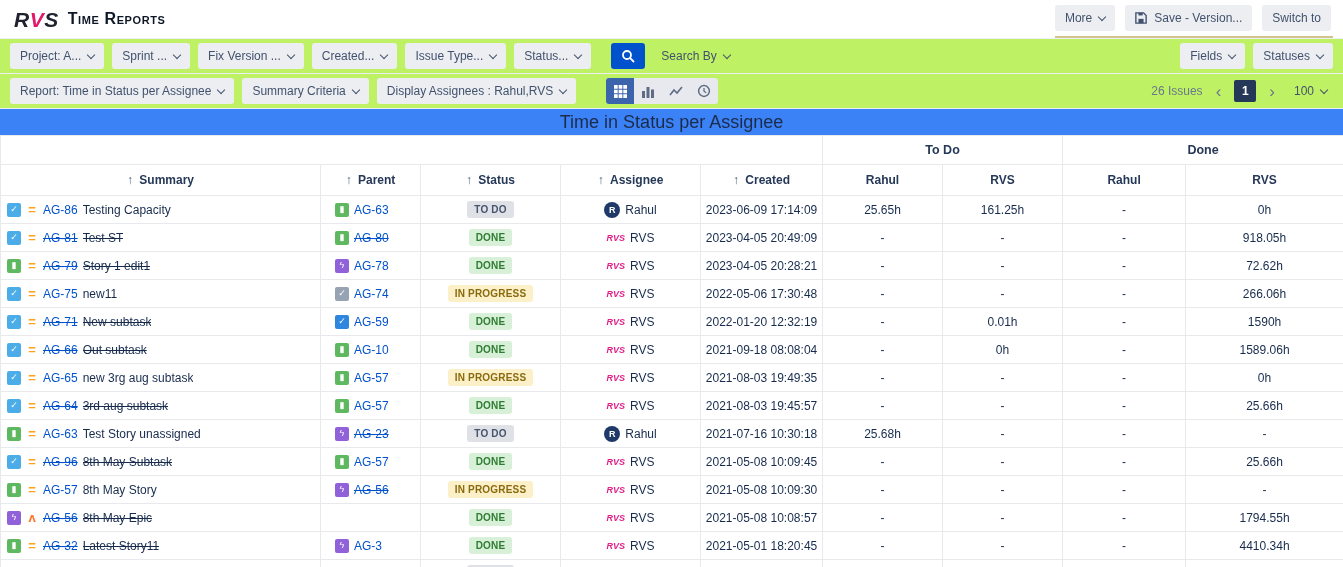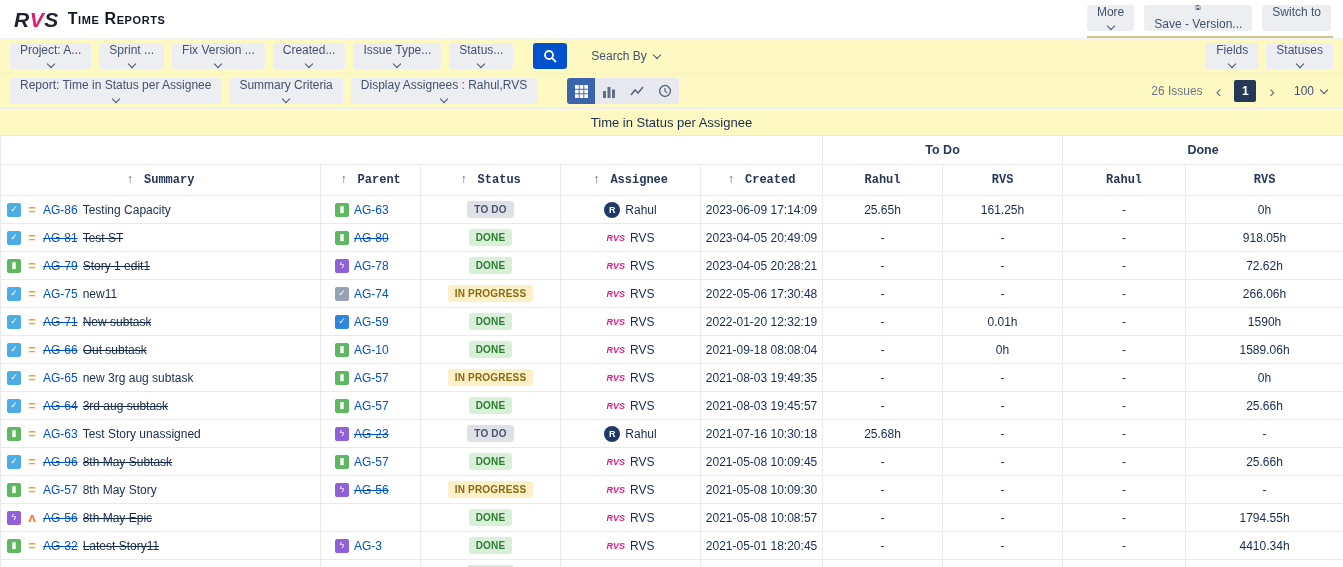--- a/index.html
+++ b/index.html
@@ -13,52 +13,52 @@
   .logo{font-size:21px;font-weight:800;font-style:italic;letter-spacing:.5px;line-height:1;}
   .logo .c0,.logo .c2{color:#20232f;}
   .logo .c1{color:#e1186c;}
   .app-title{font-size:16px;font-weight:700;font-variant:small-caps;letter-spacing:.6px;color:#0d1726;}
   .topbar-right{display:flex;align-items:center;gap:10px;border-bottom:2px solid #d2c48d;
                 padding:5px 2px 5px 0;}
 
   
   .btn{display:inline-flex;align-items:center;gap:7px;background:#eceef1;border:none;
        border-radius:3px;color:#42526e;font-size:12px;font-family:inherit;padding:0 10px;
-       height:26px;cursor:pointer;white-space:nowrap;flex-direction:column;}
+       height:26px;cursor:pointer;white-space:nowrap;}
   .chev{width:5px;height:5px;border-right:1.5px solid currentColor;border-bottom:1.5px solid currentColor;
         transform:rotate(45deg);margin-top:-3px;flex:none;}
   .plain-dd{display:inline-flex;align-items:center;gap:7px;background:transparent;border:none;
             color:#42526e;font-size:12px;font-family:inherit;cursor:pointer;white-space:nowrap;}
 
   
-  .filterbar,.reportbar{height:34px;background:#fef9c3;border-bottom:1px solid #eceef1;
+  .filterbar,.reportbar{height:34px;background:#bef264;border-bottom:1px solid #eceef1;
           display:flex;align-items:center;justify-content:space-between;padding:0 10px;}
   .bar-left,.bar-right{display:flex;align-items:center;gap:8px;}
   .filters{display:flex;align-items:center;gap:8px;}
   .search-btn{width:34px;height:26px;background:#0052cc;border:none;border-radius:3px;
               display:inline-flex;align-items:center;justify-content:center;cursor:pointer;margin-left:12px;}
   .views{display:flex;border-radius:3px;overflow:hidden;margin-left:22px;background:#e7e9ee;}
   .view{width:28px;height:26px;display:flex;align-items:center;justify-content:center;
         color:#5e6c84;cursor:pointer;}
   .view.active{background:#3c64ad;color:#fff;}
   .issues-count{color:#6b778c;font-size:12px;margin-right:0;}
   .pg-arrow{color:#6b778c;font-size:17px;padding:0 5px;cursor:pointer;line-height:1;}
   .pg-current{min-width:22px;height:22px;background:#253858;color:#fff;font-size:12px;
               display:inline-flex;align-items:center;justify-content:center;border-radius:2px;font-weight:bold;}
 
   
-  .titlebar{height:26px;background:#fef9c3;display:flex;align-items:center;justify-content:center;
-            font-size:13px;color:#1c2b4a;}
+  .titlebar{height:26px;background:#3b82f6;display:flex;align-items:center;justify-content:center;
+            font-size:18px;color:#1c2b4a;}
 
   
   table.report{width:1343px;border-collapse:collapse;table-layout:fixed;background:#fff;}
   .report th,.report td{border:1px solid #e7e9ed;padding:0 6px;overflow:hidden;white-space:nowrap;}
   .report thead th{color:#253858;font-weight:bold;text-align:center;}
   .gh-row th{height:28px;font-size:12.5px;}
-  .ch-row th{height:30px;font-size:12px;font-family:Liberation Mono, monospace;}
+  .ch-row th{height:30px;font-size:12px;}
   .report tbody td{height:27px;font-size:12px;text-align:center;color:#172b4d;}
   td.c-summary{text-align:left;}
   td.c-parent{text-align:left;padding-left:14px;}
   td.c-created{font-size:11.5px;padding:0 2px;}
   .sort{color:#505f79;font-weight:normal;margin-right:3px;}
   .cellflex{display:flex;align-items:center;gap:5px;min-width:0;}
   .cellflex.jc{justify-content:center;}
   .key{color:#0052cc;cursor:pointer;flex:none;}
   .sum{color:#172b4d;overflow:hidden;text-overflow:ellipsis;}
   .struck{text-decoration:line-through;}
@@ -126,21 +126,21 @@
           <span>Status...</span>
           <span class="chev"></span>
         </button>
       </div>
     <button class="search-btn">
       <svg width="14" height="14" viewBox="0 0 14 14">
         <circle cx="6" cy="6" r="4" fill="none" stroke="#fff" stroke-width="1.8"></circle>
         <line x1="9.2" y1="9.2" x2="13" y2="13" stroke="#fff" stroke-width="1.8"></line>
       </svg>
     </button>
-    <button class="plain-dd" style="margin-left:10px;">
+    <button class="plain-dd" style="margin-left:2px;">
       <span>Search By</span>
       <span class="chev"></span>
     </button>
   </div>
   <div class="bar-right">
     <button class="btn">
       <span>Fields</span>
       <span class="chev"></span>
     </button>
     <button class="btn">

